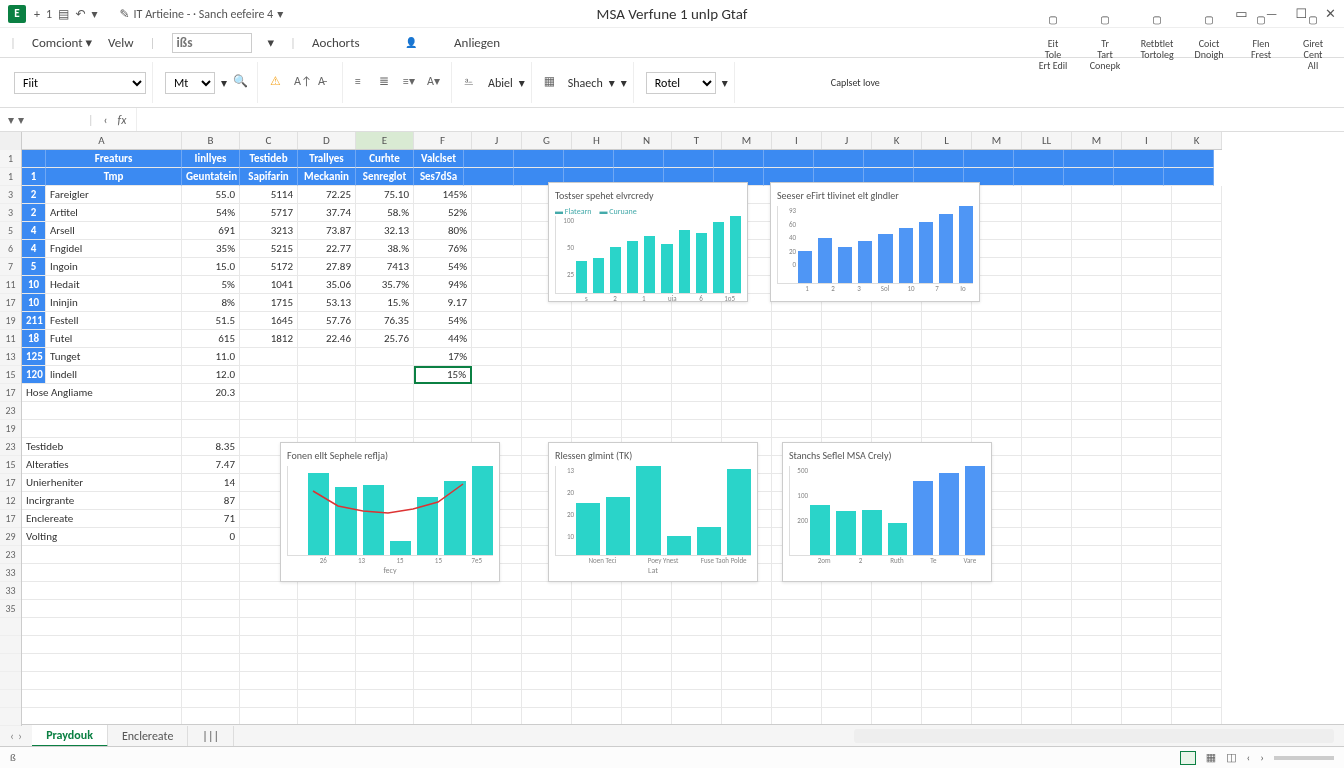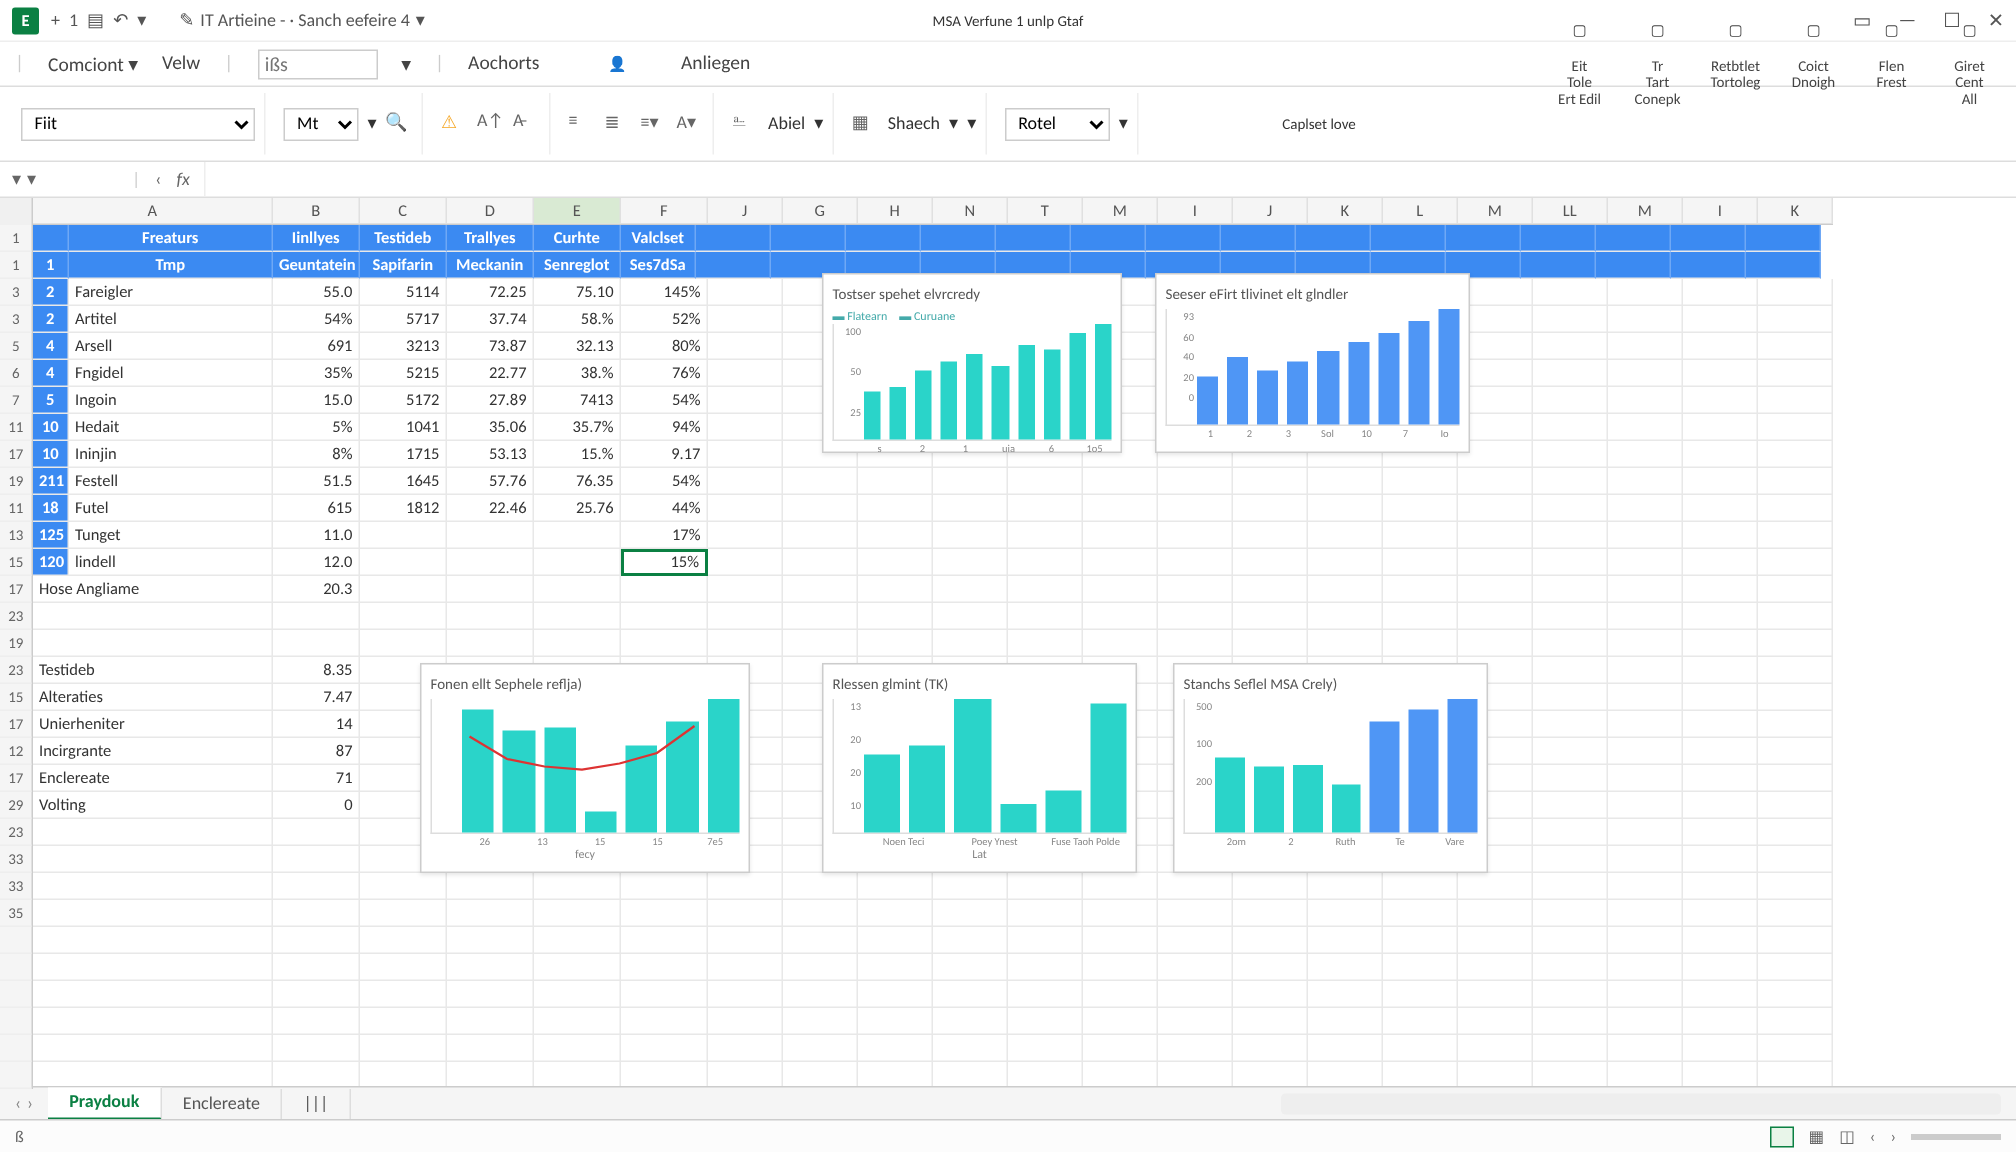--- a/index.html
+++ b/index.html
@@ -2,21 +2,21 @@
 <html><head>
 <meta charset="utf-8">
 <style>
 *{box-sizing:border-box;margin:0;padding:0;font-family:"Segoe UI",Calibri,Arial,sans-serif}
 body{background:#fff;font-size:12px;color:#333;user-select:none;overflow:hidden}
 .titlebar{height:28px;display:flex;align-items:center;padding:0 8px;gap:8px;border-bottom:1px solid #eee}
 .app-icon{width:18px;height:18px;background:#0b8043;color:#fff;display:flex;align-items:center;justify-content:center;font-weight:bold;font-size:11px;border-radius:2px}
 .qat{display:flex;gap:6px;align-items:center;color:#555}
 .qat span{font-size:12px}
 .doc-title{margin-left:14px;color:#555;display:flex;align-items:center;gap:4px}
-.center-title{position:absolute;left:50%;transform:translateX(-50%);font-size:10px;color:#333}
+.center-title{position:absolute;left:50%;transform:translateX(-50%);font-size:15px;color:#333}
 .win-ctrls{margin-left:auto;display:flex;gap:18px;color:#555;font-size:13px}
 .menubar{height:30px;display:flex;align-items:center;gap:16px;padding:0 10px;border-bottom:1px solid #ddd;font-size:13px;color:#444}
 .menubar .grp{display:flex;gap:14px;align-items:center}
 .menubar .sep{color:#ccc}
 .ribbon{height:50px;display:flex;align-items:center;padding:4px 8px;gap:6px;border-bottom:1px solid #ddd}
 .ribbon .box{display:flex;align-items:center;gap:6px;padding:0 6px;border-right:1px solid #eee;height:100%}
 .ribbon select,.ribbon input{border:1px solid #ccc;height:22px;font-size:12px;padding:0 4px;background:#fff}
 .ribbon .icon{width:18px;height:18px;display:inline-block;color:#666}
 .big-btns{margin-left:auto;display:flex;gap:10px;align-items:flex-start}
 .big-btn{display:flex;flex-direction:column;align-items:center;font-size:10px;line-height:11px;width:42px;text-align:center;color:#444}
@@ -81,21 +81,21 @@
     <span>☐</span>
     <span>✕</span>
   </div>
 </div>
 
 <div class="menubar">
   <span class="sep">|</span>
   <span><span>Comciont</span> ▾</span>
   <span>Velw</span>
   <span class="sep">|</span>
-  <input style="width: 80px; border: 1px solid rgb(204, 204, 204); height: 20px; padding: 0px 4px;" placeholder="ißs">
+  <input style="width: 80px; border: 1px solid rgb(204, 204, 204); height: 20px; padding: 0px 4px; font-weight: bold;" placeholder="ißs">
   <span>▾</span>
   <span class="sep">|</span>
   <span>Aochorts</span>
   <div style="margin-left:30px;display:flex;flex-direction:column;align-items:center;font-size:10px">
     <span>👤</span>
   </div>
   <span style="margin-left:20px">Anliegen</span>
   <div class="big-btns" id="big-btns">
       <div class="big-btn">
         <div class="ic">▢</div>
@@ -131,21 +131,21 @@
         <div class="ic">▢</div>
         <span>Giret</span>
         <span>Cent</span>
         <span>All</span>
       </div>
     </div>
 </div>
 
 <div class="ribbon">
   <div class="box">
-    <select style="width:156px"><option>Fiit</option></select>
+    <select style="width:132px"><option>Fiit</option></select>
   </div>
   <div class="box">
     <select style="width:50px"><option>Mt</option></select>
     <span>▾</span>
     <span class="icon">🔍</span>
   </div>
   <div class="box">
     <span class="icon" style="color:#f5a623">⚠</span>
     <span class="icon">A↑</span>
     <span class="icon">A̶</span>

